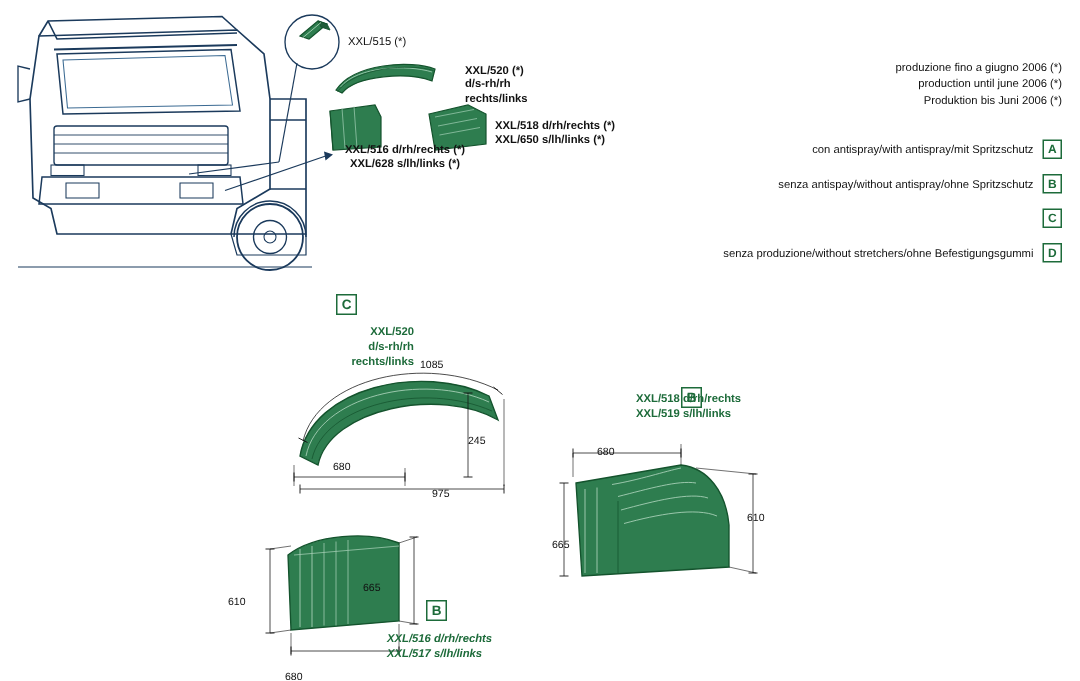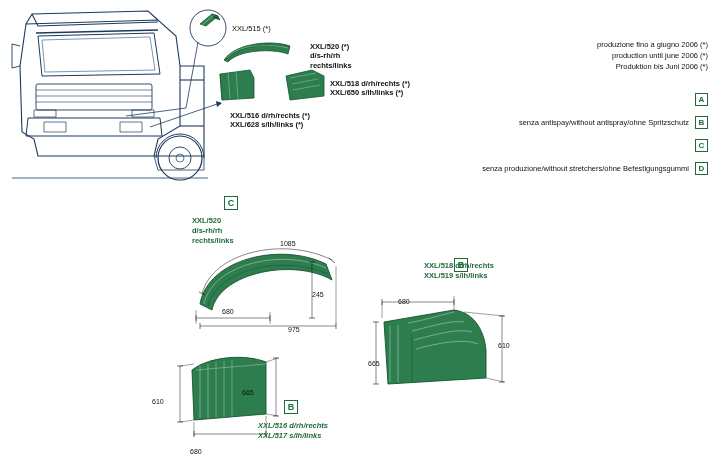--- a/index.html
+++ b/index.html
@@ -124,41 +124,42 @@
   <path d="M8 10 L34 5" fill="none" stroke="#9ccbb0" stroke-width="0.5"></path>
   <path d="M10 16 L36 11 M11 22 L38 17" fill="none" stroke="#9ccbb0" stroke-width="0.5"></path>
 </svg>
 </div>
 
 <div class="abs" style="left:330px;top:79px;">
   <div class="lbl lbl-bold">XXL/518 d/rh/rechts (*)</div>
   <div class="lbl lbl-bold">XXL/650 s/lh/links (*)</div>
 </div>
 
-<div class="abs" style="left:230px;top:111px;">
+<div class="abs" style="left:230px;top:95px;text-align:center;">
   <div class="lbl lbl-bold">XXL/516 d/rh/rechts (*)</div>
   <div class="lbl lbl-bold">XXL/628 s/lh/links (*)</div>
 </div>
 
 <div class="abs" style="left:150px;top:95px;">
 <svg width="80" height="40" viewBox="0 0 80 40">
   <path d="M0 32 L70 8" fill="none" stroke="#1b3a5c" stroke-width="0.8"></path>
   <path d="M66 6 L72 8 L67 12" fill="#1b3a5c" stroke="none"></path>
 </svg>
 </div>
 
 <div class="abs" style="right:12px;top:40px;text-align:right;">
   <div class="note">produzione fino a giugno 2006 (*)</div>
   <div class="note">production until june 2006 (*)</div>
   <div class="note">Produktion bis Juni 2006 (*)</div>
 </div>
 
 <div class="abs" style="right:12px;top:92px;width:400px;">
 
   <div class="legend-row">
+    <span class="legend-text">con antispray/with antispray/mit Spritzschutz</span>
     <span class="badge">A</span>
   </div>
   <div style="height:9px"></div>
   <div class="legend-row">
     <span class="legend-text">senza antispay/without antispray/ohne Spritzschutz</span>
     <span class="badge">B</span>
   </div>
   <div style="height:9px"></div>
   <div class="legend-row">
     <span class="badge">C</span>
@@ -166,21 +167,21 @@
   <div style="height:9px"></div>
   <div class="legend-row">
     <span class="legend-text">senza produzione/without stretchers/ohne Befestigungsgummi</span>
     <span class="badge">D</span>
   </div>
 </div>
 
 <div class="abs" style="left:224px;top:196px;">
   <span class="badge-lg">C</span>
 </div>
-<div class="abs" style="left:192px;top:216px;text-align:left;width:70px;">
+<div class="abs" style="left:206px;top:216px;text-align:right;width:70px;">
   <div class="lbl-green">XXL/520</div>
   <div class="lbl-green">d/s-rh/rh</div>
   <div class="lbl-green">rechts/links</div>
 </div>
 
 <div class="abs" style="left:186px;top:232px;">
 <svg width="170" height="100" viewBox="0 0 170 100">
 
   <path d="M14 72 C22 26, 96 10, 140 32 L146 48 C108 26, 34 40, 26 78 Z" fill="#2e7d4f" stroke="#14532d" stroke-width="0.9"></path>
   <path d="M18 72 C26 32, 96 16, 140 36" fill="none" stroke="#a6cfb6" stroke-width="0.6"></path>

